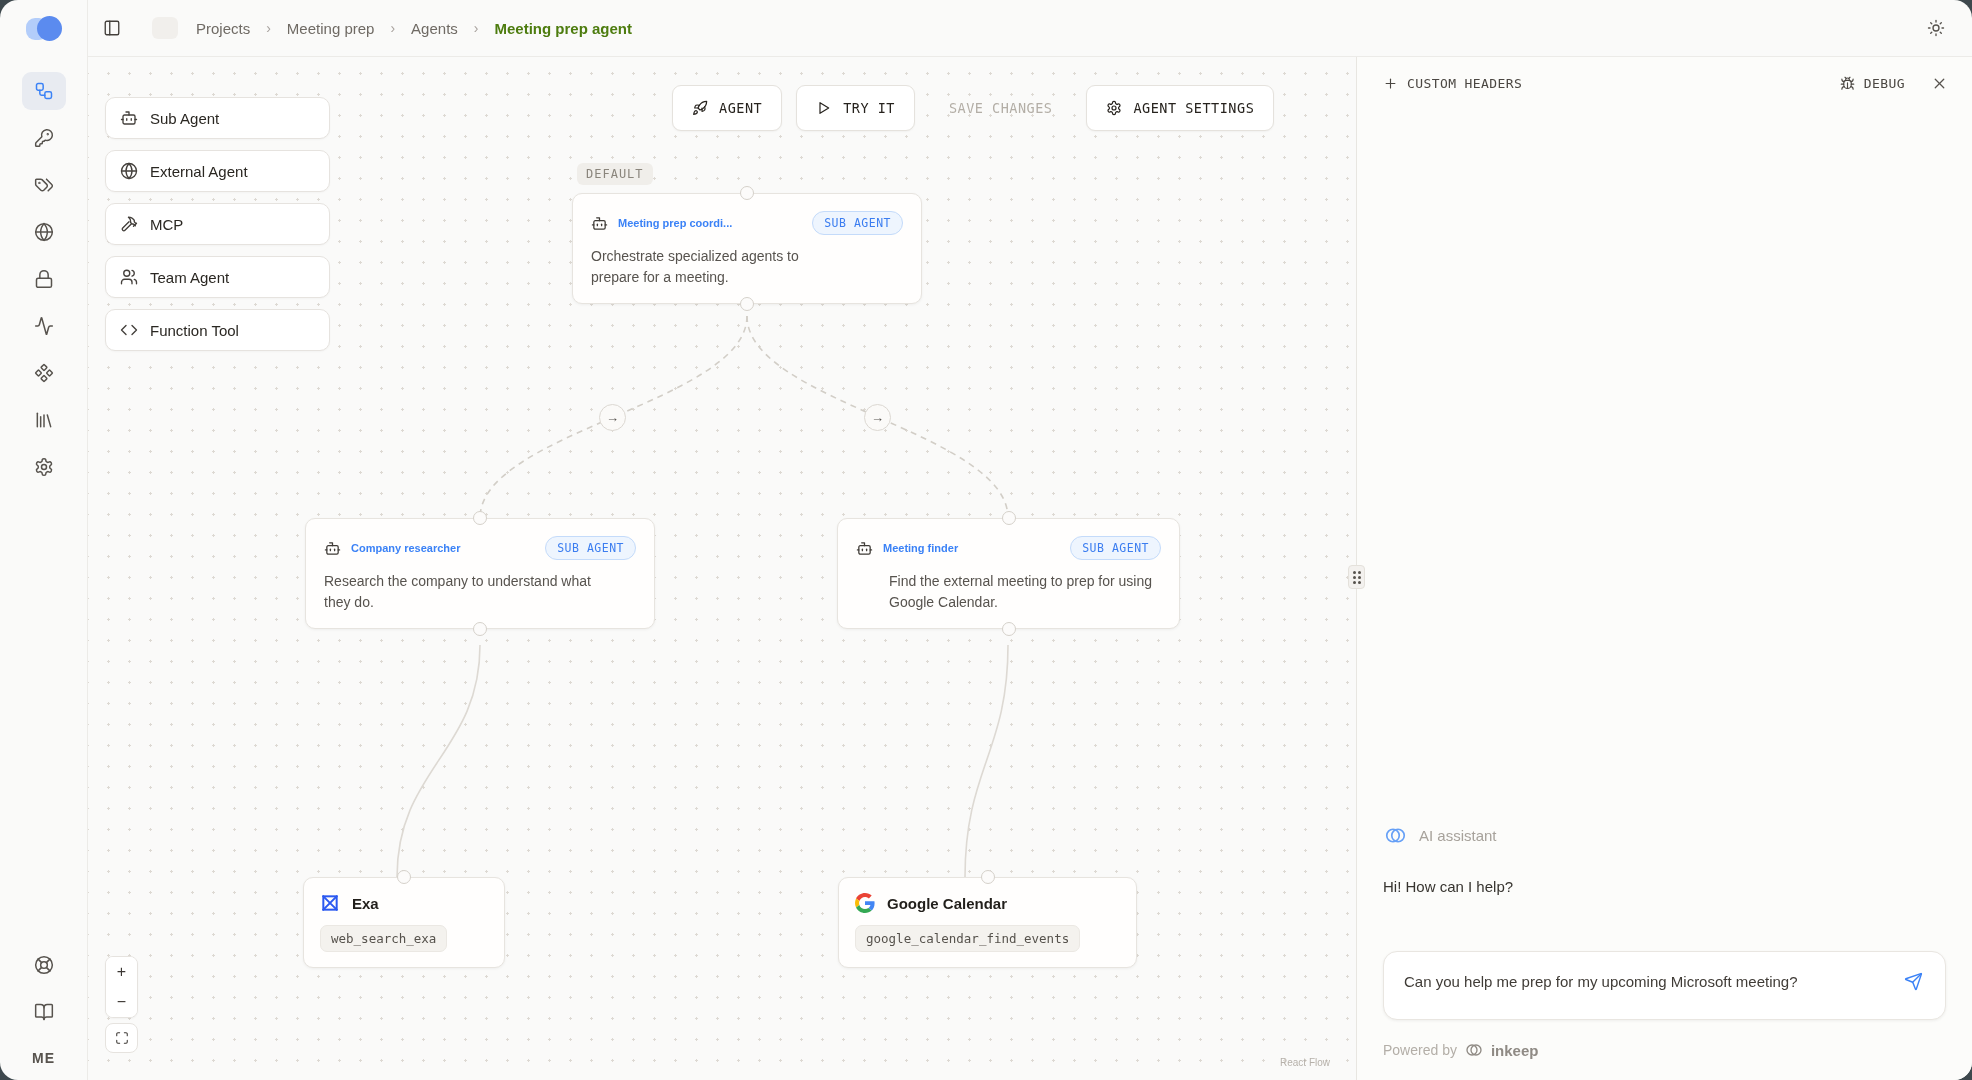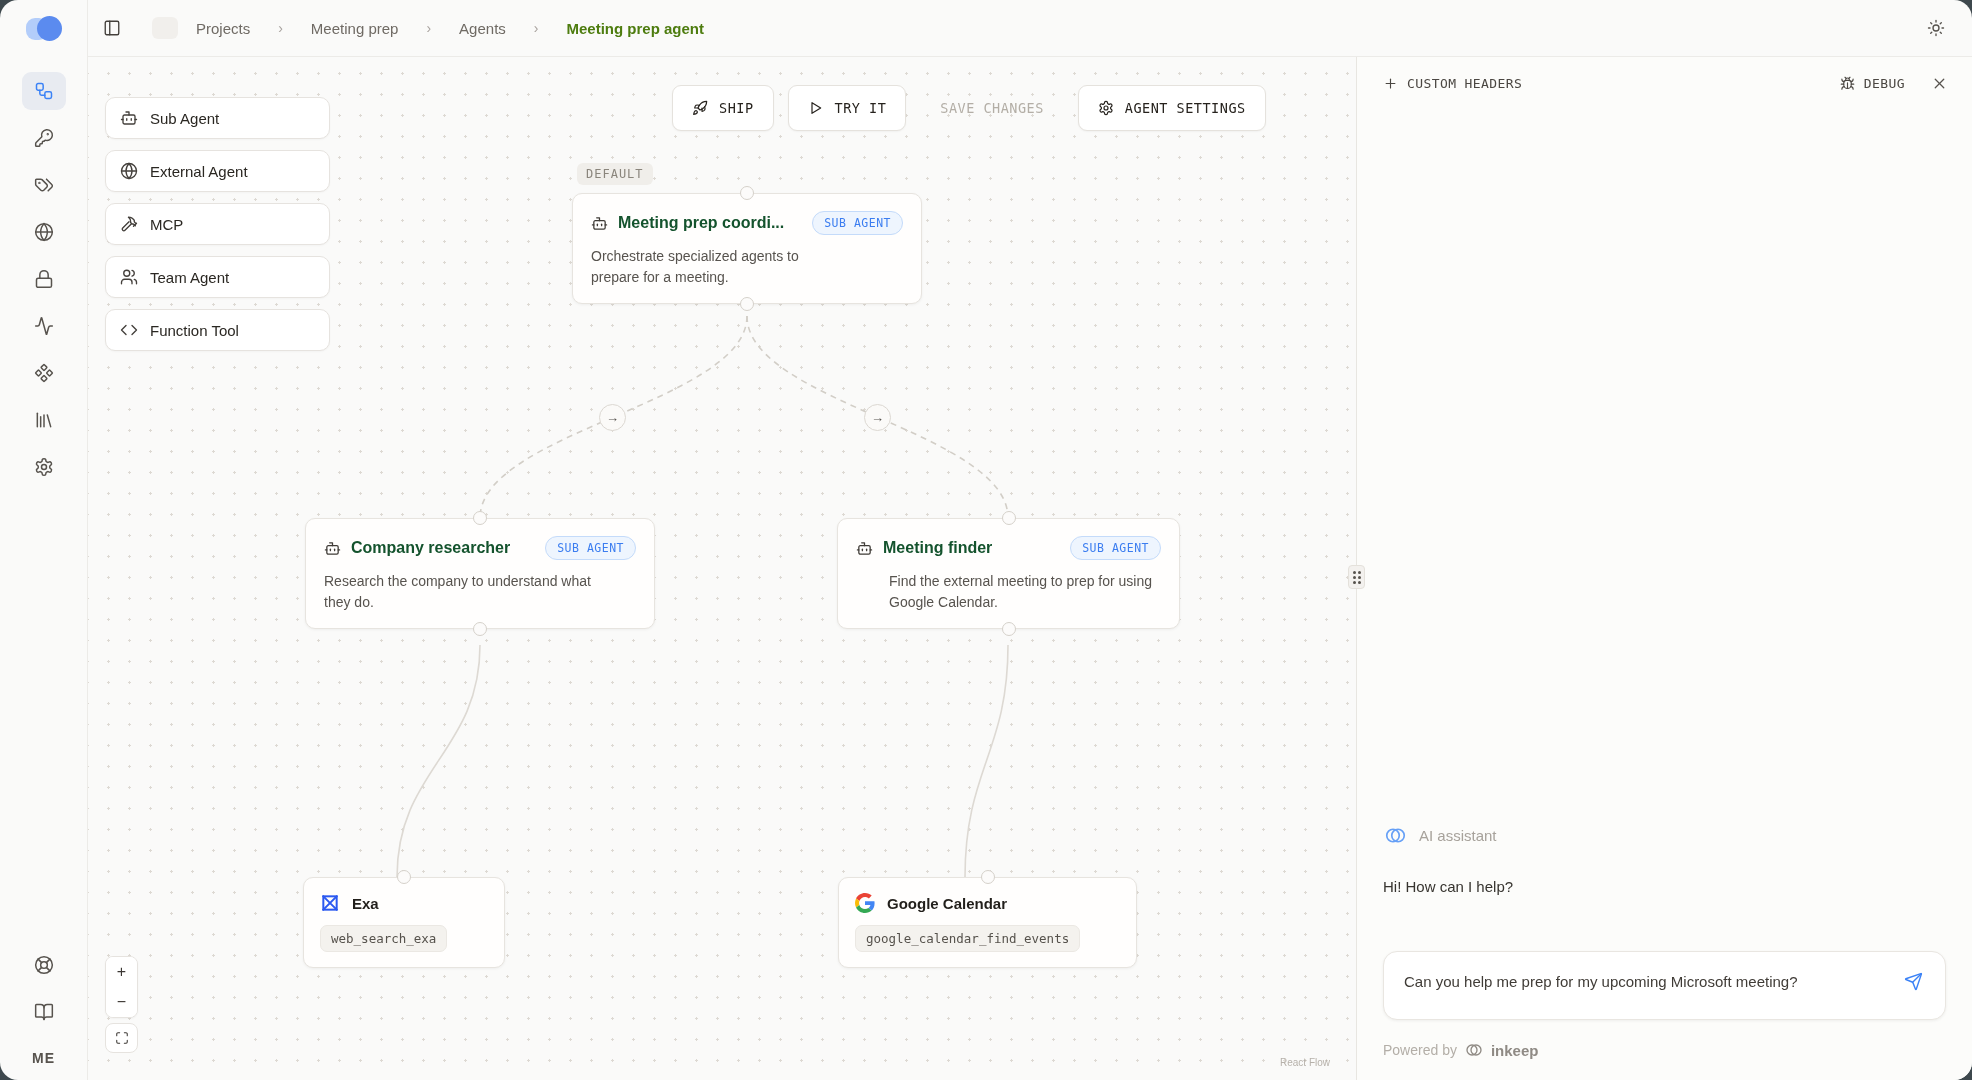--- a/index.html
+++ b/index.html
@@ -18,21 +18,21 @@
   .rail-btn svg { width:20px; height:20px; }
   .rail-spacer { flex:1; }
   .rail-me { font-size:14px; font-weight:600; color:#57534e; letter-spacing:1px; margin-top:10px; }
 
   
   .main { flex:1; display:flex; flex-direction:column; min-width:0; }
   .topbar { height:57px; flex:0 0 57px; border-bottom:1px solid #ecebe8; display:flex; align-items:center; padding:0 20px 0 8px; gap:10px; }
   .icon-btn { width:32px; height:32px; display:flex; align-items:center; justify-content:center; color:#44403c; border-radius:7px; cursor:pointer; background:transparent; border:none; }
   .icon-btn svg { width:18px; height:18px; }
   .crumb-skeleton { width:26px; height:22px; border-radius:6px; background:#f1efec; margin:0 8px 0 14px; }
-  .breadcrumb { display:flex; align-items:center; gap:28px; font-size:15px; color:#6f6a64; }
+  .breadcrumb { display:flex; align-items:center; gap:16px; font-size:15px; color:#6f6a64; }
   .breadcrumb .sep { color:#a8a29e; font-size:14px; }
   .breadcrumb .link { cursor:pointer; }
   .breadcrumb .current { color:#4d7c0f; font-weight:700; }
   .topbar .right { margin-left:auto; color:#57534e; }
 
   .content { flex:1; display:flex; min-height:0; }
 
   
   .canvas { position:relative; flex:1; min-width:0; background-color:#fafaf9;
     background-image:radial-gradient(circle, #ddd9d3 1.1px, transparent 1.2px);
@@ -50,21 +50,21 @@
     border:1px solid #e5e2dd; border-radius:9px; font-family:"DejaVu Sans Mono", monospace; font-size:13.5px;
     font-weight:500; color:#26221d; letter-spacing:.5px; box-shadow:0 1px 2px rgba(30,25,20,.04); cursor:pointer; }
   .tbtn svg { width:16px; height:16px; }
   .tbtn.ghost { background:transparent; border-color:transparent; box-shadow:none; color:#b3aea6; cursor:default; }
 
   .flow-node { position:absolute; background:#fffefd; border:1px solid #e7e4df; border-radius:10px;
     box-shadow:0 1px 3px rgba(25,20,15,.05); z-index:3; cursor:pointer; }
   .agent-node { padding:17px 18px 15px; }
   .title-row { display:flex; align-items:center; gap:10px; }
   .title-row svg.bot { width:17px; height:17px; color:#3f3b36; flex:0 0 17px; }
-  .node-title { font-size:16px; font-weight:700; color:#14532d; white-space:nowrap; }
+  .node-title { font-size:11px; font-weight:700; color:#3b82f6; white-space:nowrap; }
   .badge { margin-left:auto; font-family:"DejaVu Sans Mono", monospace; font-size:11.5px; font-weight:500;
     color:#3b7df0; background:#eef5fe; border:1px solid #c4dbfa; border-radius:999px; padding:4px 11px; letter-spacing:.5px; }
   .node-desc { margin-top:11px; font-size:14px; line-height:1.5; color:#57534e; }
   .handle { position:absolute; left:50%; width:14px; height:14px; border-radius:50%; background:#fcfbfa;
     border:1.5px solid #d5d1ca; transform:translateX(-50%); z-index:4; cursor:crosshair; }
   .handle.top { top:-8px; } .handle.bottom { bottom:-8px; }
   .default-chip { position:absolute; left:489px; top:106px; font-family:"DejaVu Sans Mono", monospace; font-size:12px;
     color:#8a857c; letter-spacing:1px; background:#f0eeea; border-radius:6px; padding:4px 9px; z-index:3; }
 
   .tool-node { padding:15px 16px; }
@@ -307,21 +307,21 @@
         </div>
 
         <div class="toolbar">
           <button class="tbtn">
             <svg class="ic" viewBox="0 0 24 24">
                 <path d="M4.5 16.5c-1.5 1.26-2 5-2 5s3.74-.5 5-2c.71-.84.7-2.13-.09-2.91a2.18 2.18 0 0 0-2.91-.09z"></path>
                 <path d="m12 15-3-3a22 22 0 0 1 2-3.95A12.88 12.88 0 0 1 22 2c0 2.72-.78 7.5-6 11a22.35 22.35 0 0 1-4 2z"></path>
                 <path d="M9 12H4s.55-3.03 2-4c1.62-1.08 5 0 5 0"></path>
                 <path d="M15 12v5s3.03-.55 4-2c1.08-1.62 0-5 0-5"></path>
               </svg>
-            <span>SHIP</span>
+            <span>AGENT</span>
           </button>
           <button class="tbtn">
             <svg class="ic" viewBox="0 0 24 24">
                 <polygon points="6 4 19 12 6 20 6 4"></polygon>
               </svg>
             <span>TRY IT</span>
           </button>
           <button class="tbtn ghost">
             <span>SAVE CHANGES</span>
           </button>

